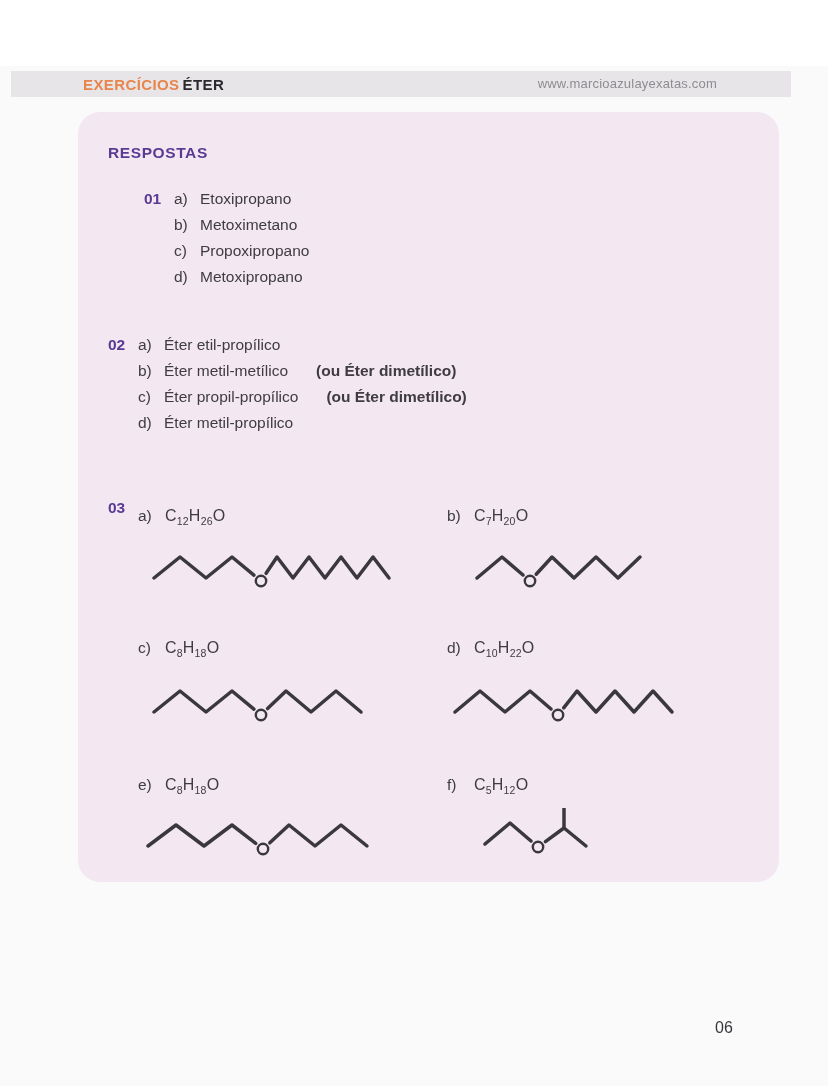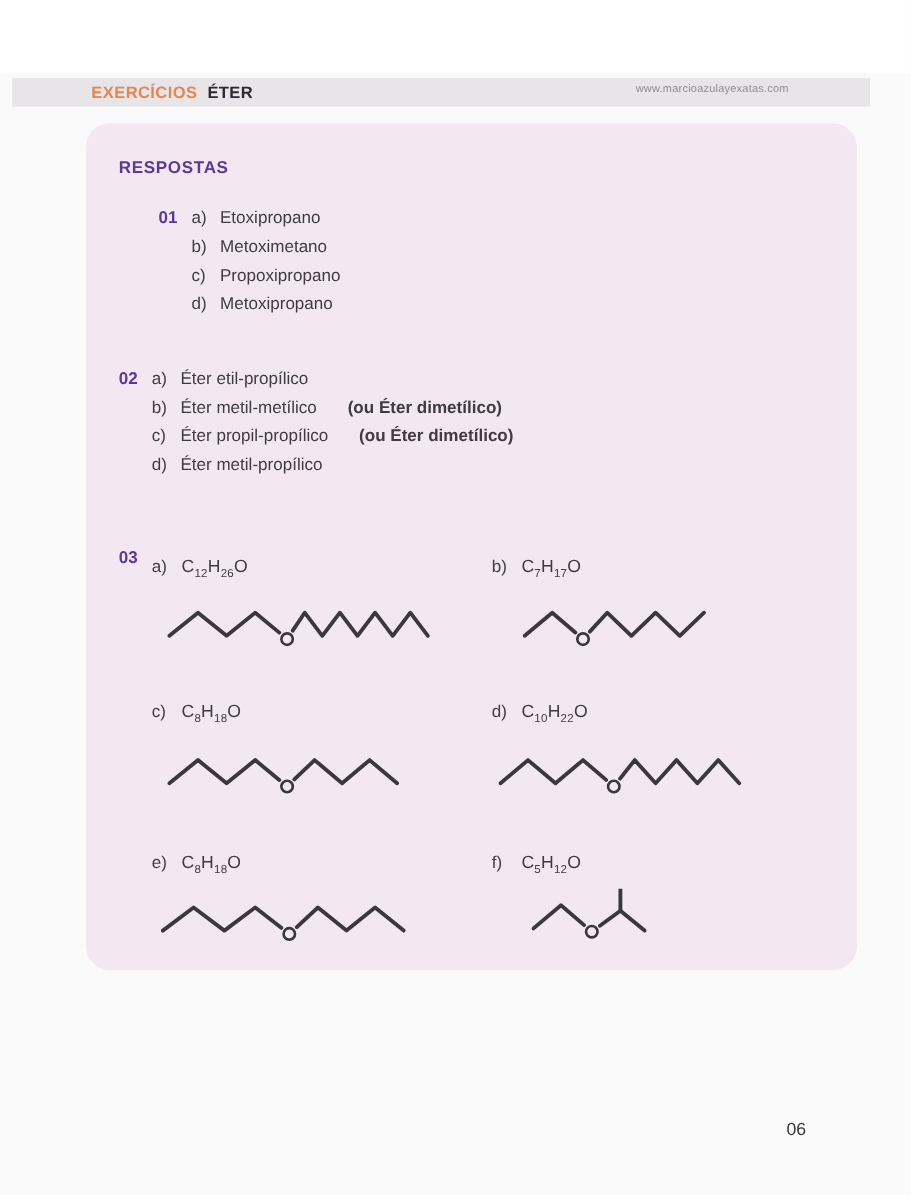--- a/index.html
+++ b/index.html
@@ -6,25 +6,25 @@
     --orange:#e8854d; --purple:#5b3a94; --text:#3e3c41; --muted:#8e8c90;
     --card-bg:#f3e7f2; --bar-bg:#e7e5e8; --structure-line:#3a383d;
     --page-bg:#fbfafb; --page-number:#38363b; --title-dark:#2b292e;
   }
   html,body{margin:0;padding:0;}
   .page{position:relative;width:828px;height:1086px;background:var(--page-bg);
         font-family:"Liberation Sans",sans-serif;overflow:hidden;}
   .top-strip{position:absolute;left:0;top:0;width:100%;height:66px;background:#ffffff;}
   .header-bar{position:absolute;left:11px;top:71px;width:780px;height:26px;
         background:var(--bar-bg);display:flex;align-items:center;}
-  .header-title{margin-left:72px;display:flex;gap:9px;font-size:15px;font-weight:bold;
+  .header-title{margin-left:72px;display:flex;gap:3px;font-size:15px;font-weight:bold;
         letter-spacing:.4px;white-space:nowrap;}
   .t-orange{color:var(--orange);}
   .t-dark{color:var(--title-dark);}
-  .website{position:absolute;right:74px;top:5px;font-size:10px;color:var(--muted);letter-spacing:.2px;}
+  .website{position:absolute;right:74px;top:5px;font-size:13px;color:var(--muted);letter-spacing:.2px;}
   .card{position:absolute;left:78px;top:112px;width:701px;height:770px;
         background:var(--card-bg);border-radius:22px;}
   .heading{position:absolute;left:30px;top:32px;font-size:15.5px;font-weight:bold;
         color:var(--purple);letter-spacing:.6px;}
   .qblock{position:absolute;display:flex;align-items:flex-start;}
   .qblock#q01{left:30px;top:74px;margin-left:36px;}
   .qblock#q02{left:30px;top:220px;}
   .qnum{width:30px;font-weight:bold;color:var(--purple);font-size:15.5px;line-height:26px;}
   .row{display:flex;line-height:26px;font-size:15.5px;color:var(--text);white-space:nowrap;}
   .row .letter{min-width:20px;margin-right:6px;}
@@ -123,21 +123,21 @@
       <span class="struct"><svg width="243" height="48">
             <polyline points="2.0,36.0 28.0,15.0 54.0,36.0 80.0,15.0 101.9,33.1" fill="none" stroke="#3a383d" stroke-width="3.5" stroke-linecap="round" stroke-linejoin="round"></polyline>
             <polyline points="114.1,31.3 125.0,15.0 141.0,36.0 157.0,15.0 173.0,36.0 189.0,15.0 205.0,36.0 221.0,15.0 237.0,36.0" fill="none" stroke="#3a383d" stroke-width="3.5" stroke-linecap="round" stroke-linejoin="round"></polyline>
             <circle cx="109" cy="39" r="5.2" fill="none" stroke="#3a383d" stroke-width="2.4"></circle>
           </svg></span>
     </div>
 
     <div class="item item-b">
       <div class="item-label">
         <span class="letter">b)</span>
-        <span class="formula">C<sub>7</sub>H<sub>17</sub>O</span>
+        <span class="formula">C<sub>7</sub>H<sub>20</sub>O</span>
       </div>
       <span class="struct"><svg width="171" height="48">
             <polyline points="2.0,36.0 27.0,15.0 48.0,33.0" fill="none" stroke="#3a383d" stroke-width="3.5" stroke-linecap="round" stroke-linejoin="round"></polyline>
             <polyline points="61.2,32.2 77.0,15.0 99.0,36.0 121.0,15.0 143.0,36.0 165.0,15.0" fill="none" stroke="#3a383d" stroke-width="3.5" stroke-linecap="round" stroke-linejoin="round"></polyline>
             <circle cx="55" cy="39" r="5.2" fill="none" stroke="#3a383d" stroke-width="2.4"></circle>
           </svg></span>
     </div>
 
     <div class="item item-c">
       <div class="item-label">

